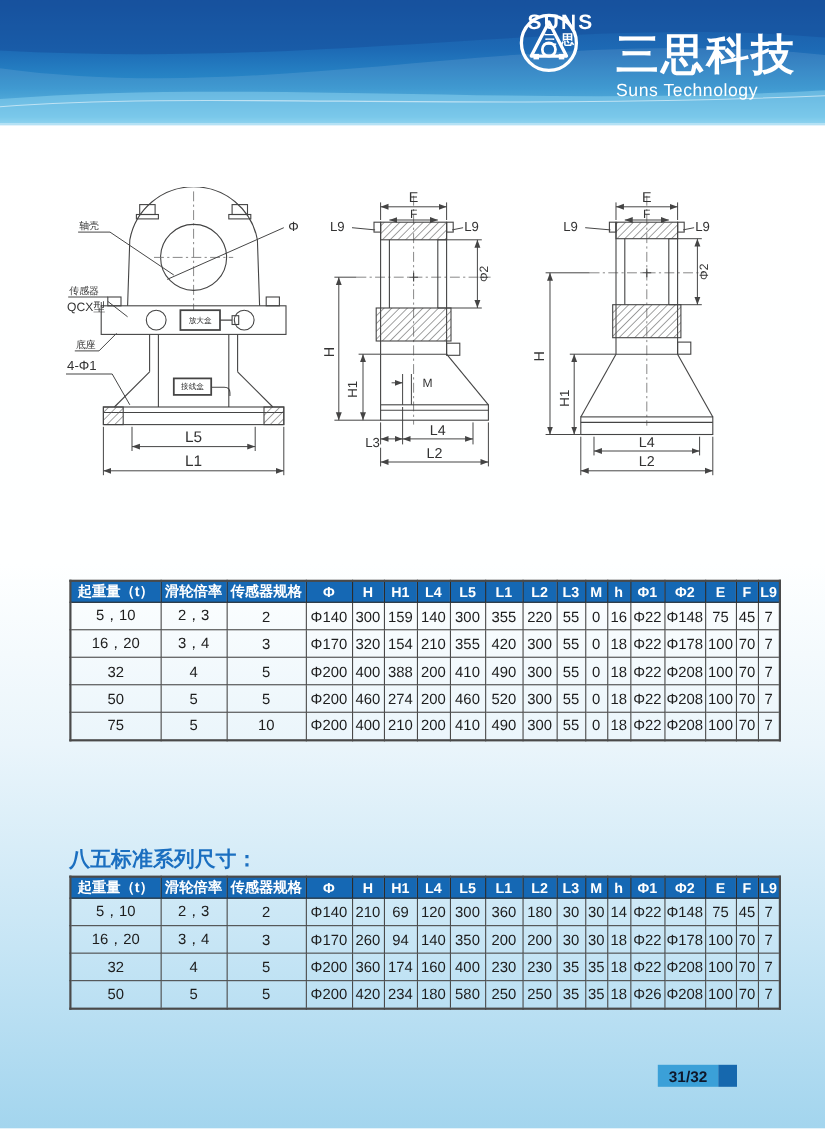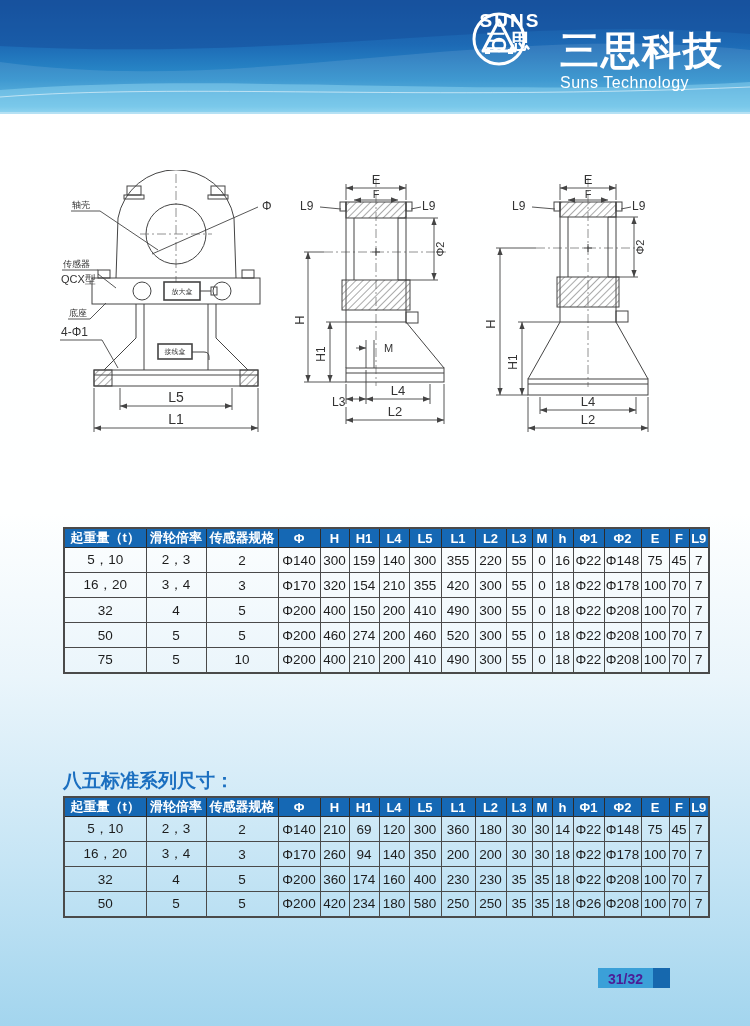--- a/index.html
+++ b/index.html
@@ -8,21 +8,21 @@
   .page { position:relative; width:750px; height:1026px; overflow:hidden;
           background:linear-gradient(180deg,#ffffff 0%,#feffff 50%,#eaf5fb 66%,#c6e5f5 84%,#a3d5ee 100%); }
 
   
   .banner { position:absolute; left:0; top:0; width:750px; height:114px;
             background:linear-gradient(180deg,#19539f 0%,#1d6ab5 40%,#2b8fcc 72%,#55b6e2 95%,#7fcbec 100%);
             border-bottom:2px solid #d8eef9; }
   .banner svg { position:absolute; left:0; top:0; }
   .logo-block { position:absolute; left:468px; top:10px; width:84px; text-align:center; color:#fff; }
   .logo-suns { font-size:19px; font-weight:bold; letter-spacing:2px; }
-  .logo-cn { font-size:20px; font-weight:bold; letter-spacing:4px; margin-top:-4px; }
+  .logo-cn { font-size:12px; font-weight:bold; letter-spacing:4px; margin-top:-4px; }
   .brand-block { position:absolute; left:560px; top:30px; color:#fff; }
   .brand-cn { font-size:39px; font-weight:bold; letter-spacing:2px; line-height:1.1; }
   .brand-en { font-size:16px; font-weight:normal; letter-spacing:.5px; margin-top:1px; }
 
   
   .diagram { position:absolute; }
   .diagram svg text { fill:#333; font-family:"Liberation Sans",sans-serif; }
   .ln { stroke:#444; stroke-width:1; fill:none; }
   .ln2 { stroke:#444; stroke-width:1.6; fill:none; }
   .cl { stroke:#777; stroke-width:.8; fill:none; stroke-dasharray:9 3 2 3; }
@@ -38,21 +38,21 @@
              height:25px; padding:0 1px; background:transparent; }
   .dims th:nth-child(1){width:82px}.dims th:nth-child(2){width:60px}.dims th:nth-child(3){width:72px}
   .dims th:nth-child(4){width:42px}.dims th:nth-child(5){width:29px}.dims th:nth-child(6){width:30px}
   .dims th:nth-child(7){width:30px}.dims th:nth-child(8){width:32px}.dims th:nth-child(9){width:34px}
   .dims th:nth-child(10){width:31px}.dims th:nth-child(11){width:26px}.dims th:nth-child(12){width:20px}
   .dims th:nth-child(13){width:21px}.dims th:nth-child(14){width:31px}.dims th:nth-child(15){width:37px}
   .dims th:nth-child(16){width:28px}.dims th:nth-child(17){width:20px}.dims th:nth-child(18){width:20px}
 
   
   .page-badge { position:absolute; left:598px; top:968px; height:20px; display:flex; }
-  .page-badge .num { background:#3ba0d8; color:#4c1d95; font-size:14px; font-weight:bold;
+  .page-badge .num { background:#3ba0d8; color:#0f172a; font-size:14px; font-weight:bold;
                      padding:1px 10px 0 10px; display:flex; align-items:center; }
   .page-badge .sq { width:17px; background:#1668ae; }
 </style>
 </head>
 <body>
 
 <div class="page">
 
   <div class="banner">
     <svg width="750" height="114" viewBox="0 0 750 114">
@@ -358,21 +358,21 @@
           <td>100</td>
           <td>70</td>
           <td>7</td>
         </tr>
         <tr>
           <td>32</td>
           <td>4</td>
           <td>5</td>
           <td>Φ200</td>
           <td>400</td>
-          <td>150</td>
+          <td>388</td>
           <td>200</td>
           <td>410</td>
           <td>490</td>
           <td>300</td>
           <td>55</td>
           <td>0</td>
           <td>18</td>
           <td>Φ22</td>
           <td>Φ208</td>
           <td>100</td>

